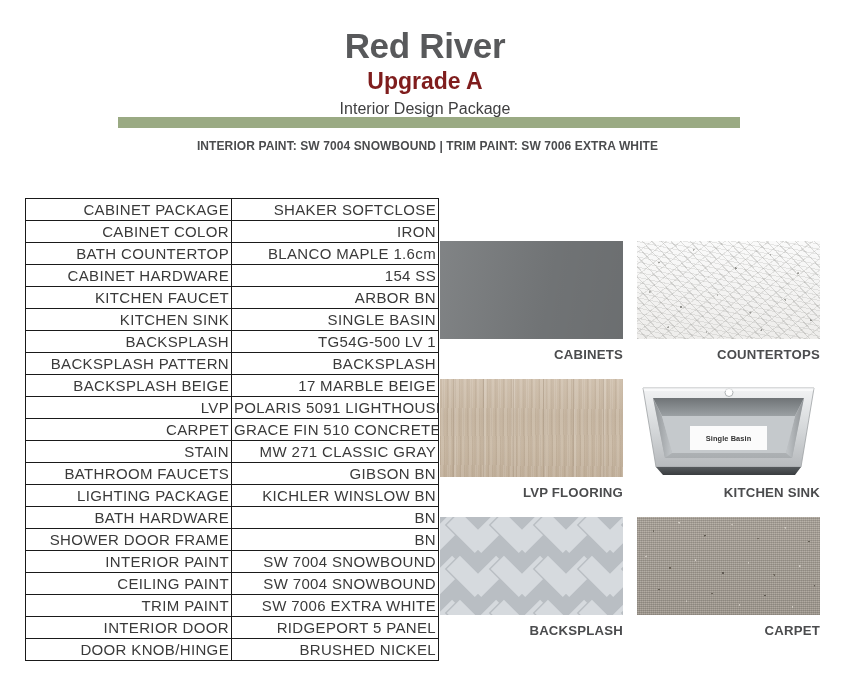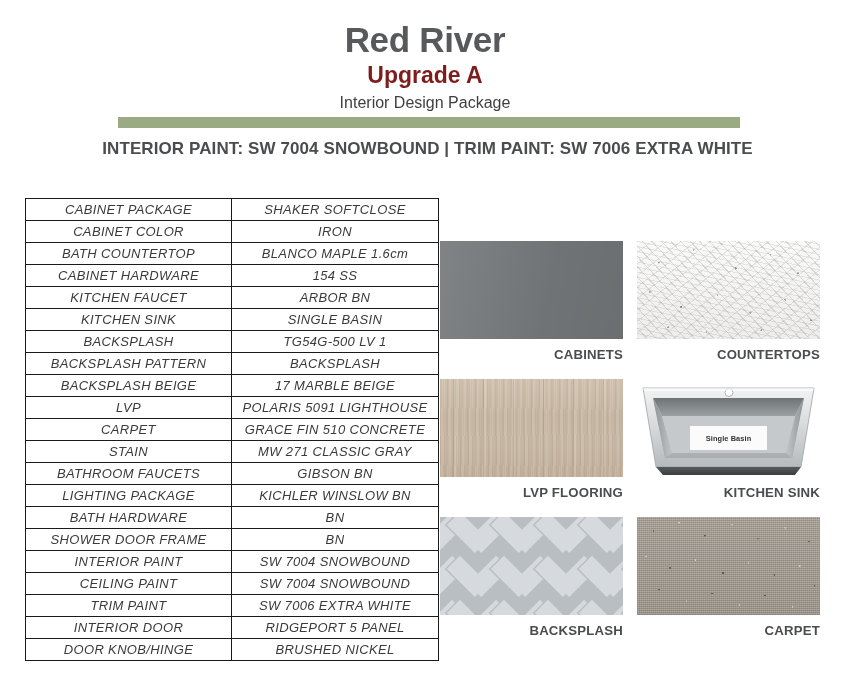--- a/index.html
+++ b/index.html
@@ -13,21 +13,21 @@
     position: relative;
     font-family: "Liberation Sans", sans-serif;
     color: #58595b;
     overflow: hidden;
   }
 
   
   .header {
     position: absolute;
     left: 0;
-    top: 8px;
+    top: 14px;
     width: 850px;
     text-align: center;
   }
   .title-main {
     margin: 0;
     padding-top: 14px;
     font-size: 35px;
     font-weight: bold;
     letter-spacing: -0.3px;
     color: #58595b;
@@ -56,47 +56,46 @@
     width: 622px;
     height: 11px;
     background: #9aaa83;
   }
   .paint-line {
     position: absolute;
     left: 0;
     top: 139px;
     width: 855px;
     text-align: center;
-    font-size: 17px;
+    font-size: 12px;
     font-weight: bold;
     letter-spacing: 0.1px;
     color: #4b4c4e;
   }
 
   
   .spec-table {
     position: absolute;
     left: 25px;
     top: 198px;
     width: 403px;
     border-collapse: collapse;
     table-layout: fixed;
   }
   .spec-table td {
     border: 1px solid #1a1a1a;
     height: 21px;
     padding: 0 2px;
-    text-align: center;
+    text-align: right;
     vertical-align: middle;
-    font-size: 13px;
+    font-size: 15px;
     letter-spacing: 0.35px;
     color: #3a3a3a;
     white-space: nowrap;
     overflow: hidden;
-    font-style: italic;
   }
   .spec-table td.col-label { width: 201px; }
   .spec-table td.col-value { width: 202px; }
 
   
   .swatch-grid {
     position: absolute;
     left: 440px;
     top: 241px;
     width: 396px;

